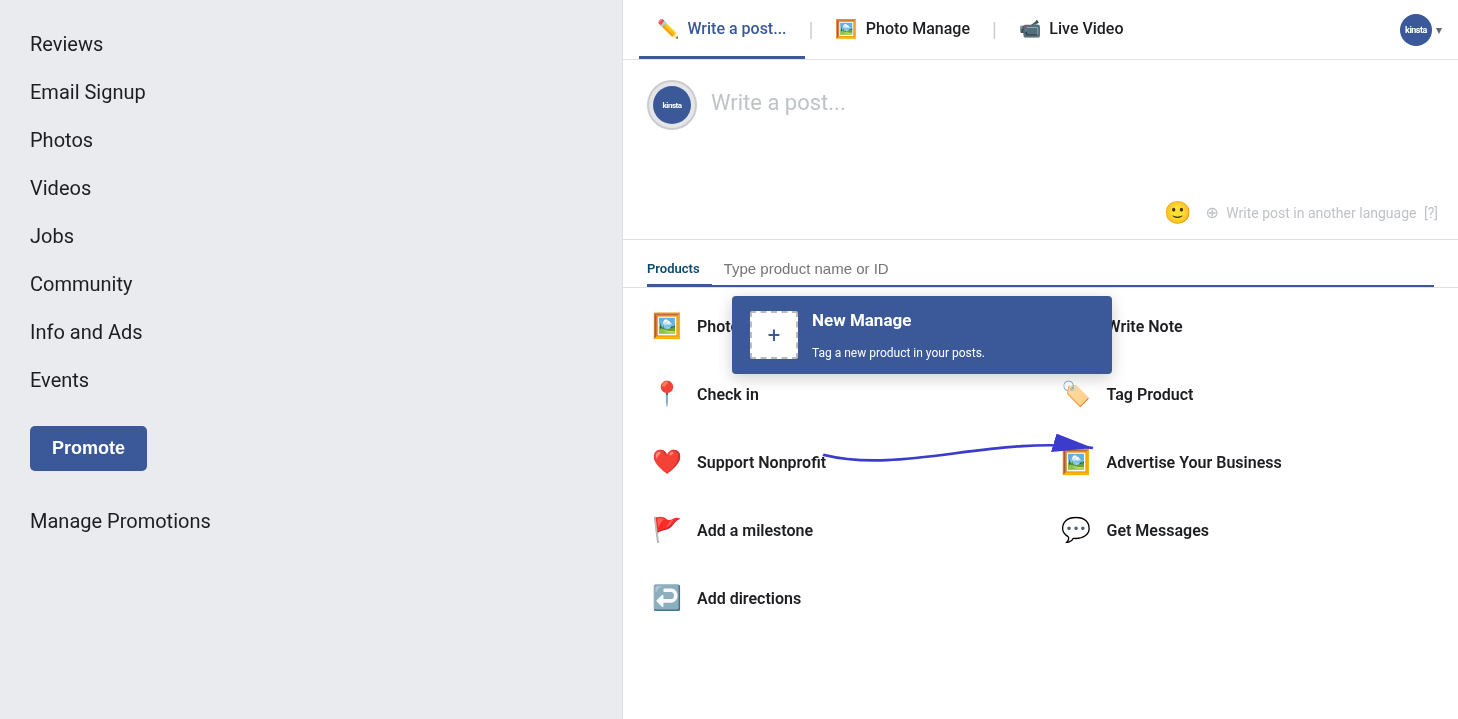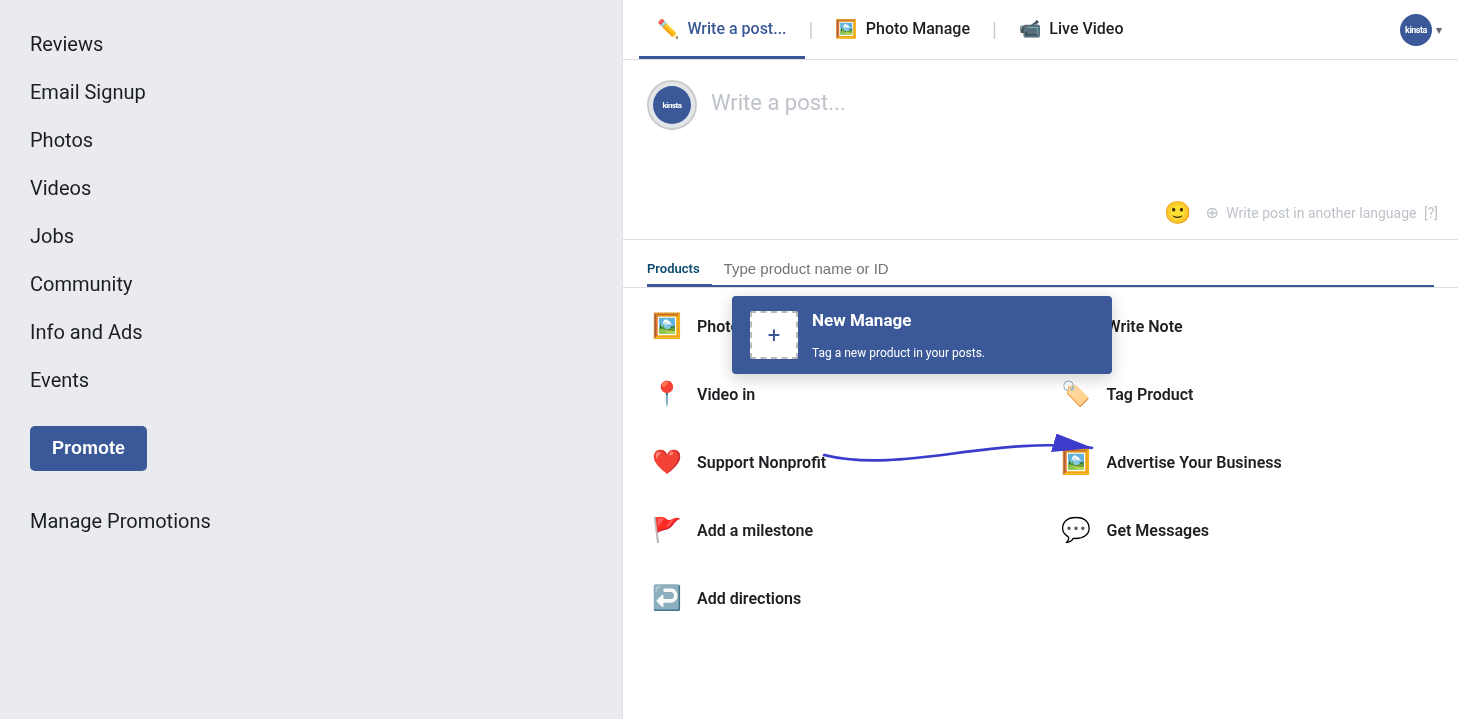--- a/index.html
+++ b/index.html
@@ -398,21 +398,21 @@
         <div class="action-icon photo-icon">🖼️</div>
         <span class="action-label">Photo</span>
       </div>
       <div class="action-item">
         <div class="action-icon write-note-icon">📋</div>
         <span class="action-label">Write Note</span>
       </div>
 
       <div class="action-item">
         <div class="action-icon checkin-icon">📍</div>
-        <span class="action-label">Video in</span>
+        <span class="action-label">Check in</span>
       </div>
       <div class="action-item">
         <div class="action-icon tag-product-icon">🏷️</div>
         <span class="action-label">Tag Product</span>
       </div>
 
       <div class="action-item">
         <div class="action-icon nonprofit-icon">❤️</div>
         <span class="action-label">Support Nonprofit</span>
       </div>

